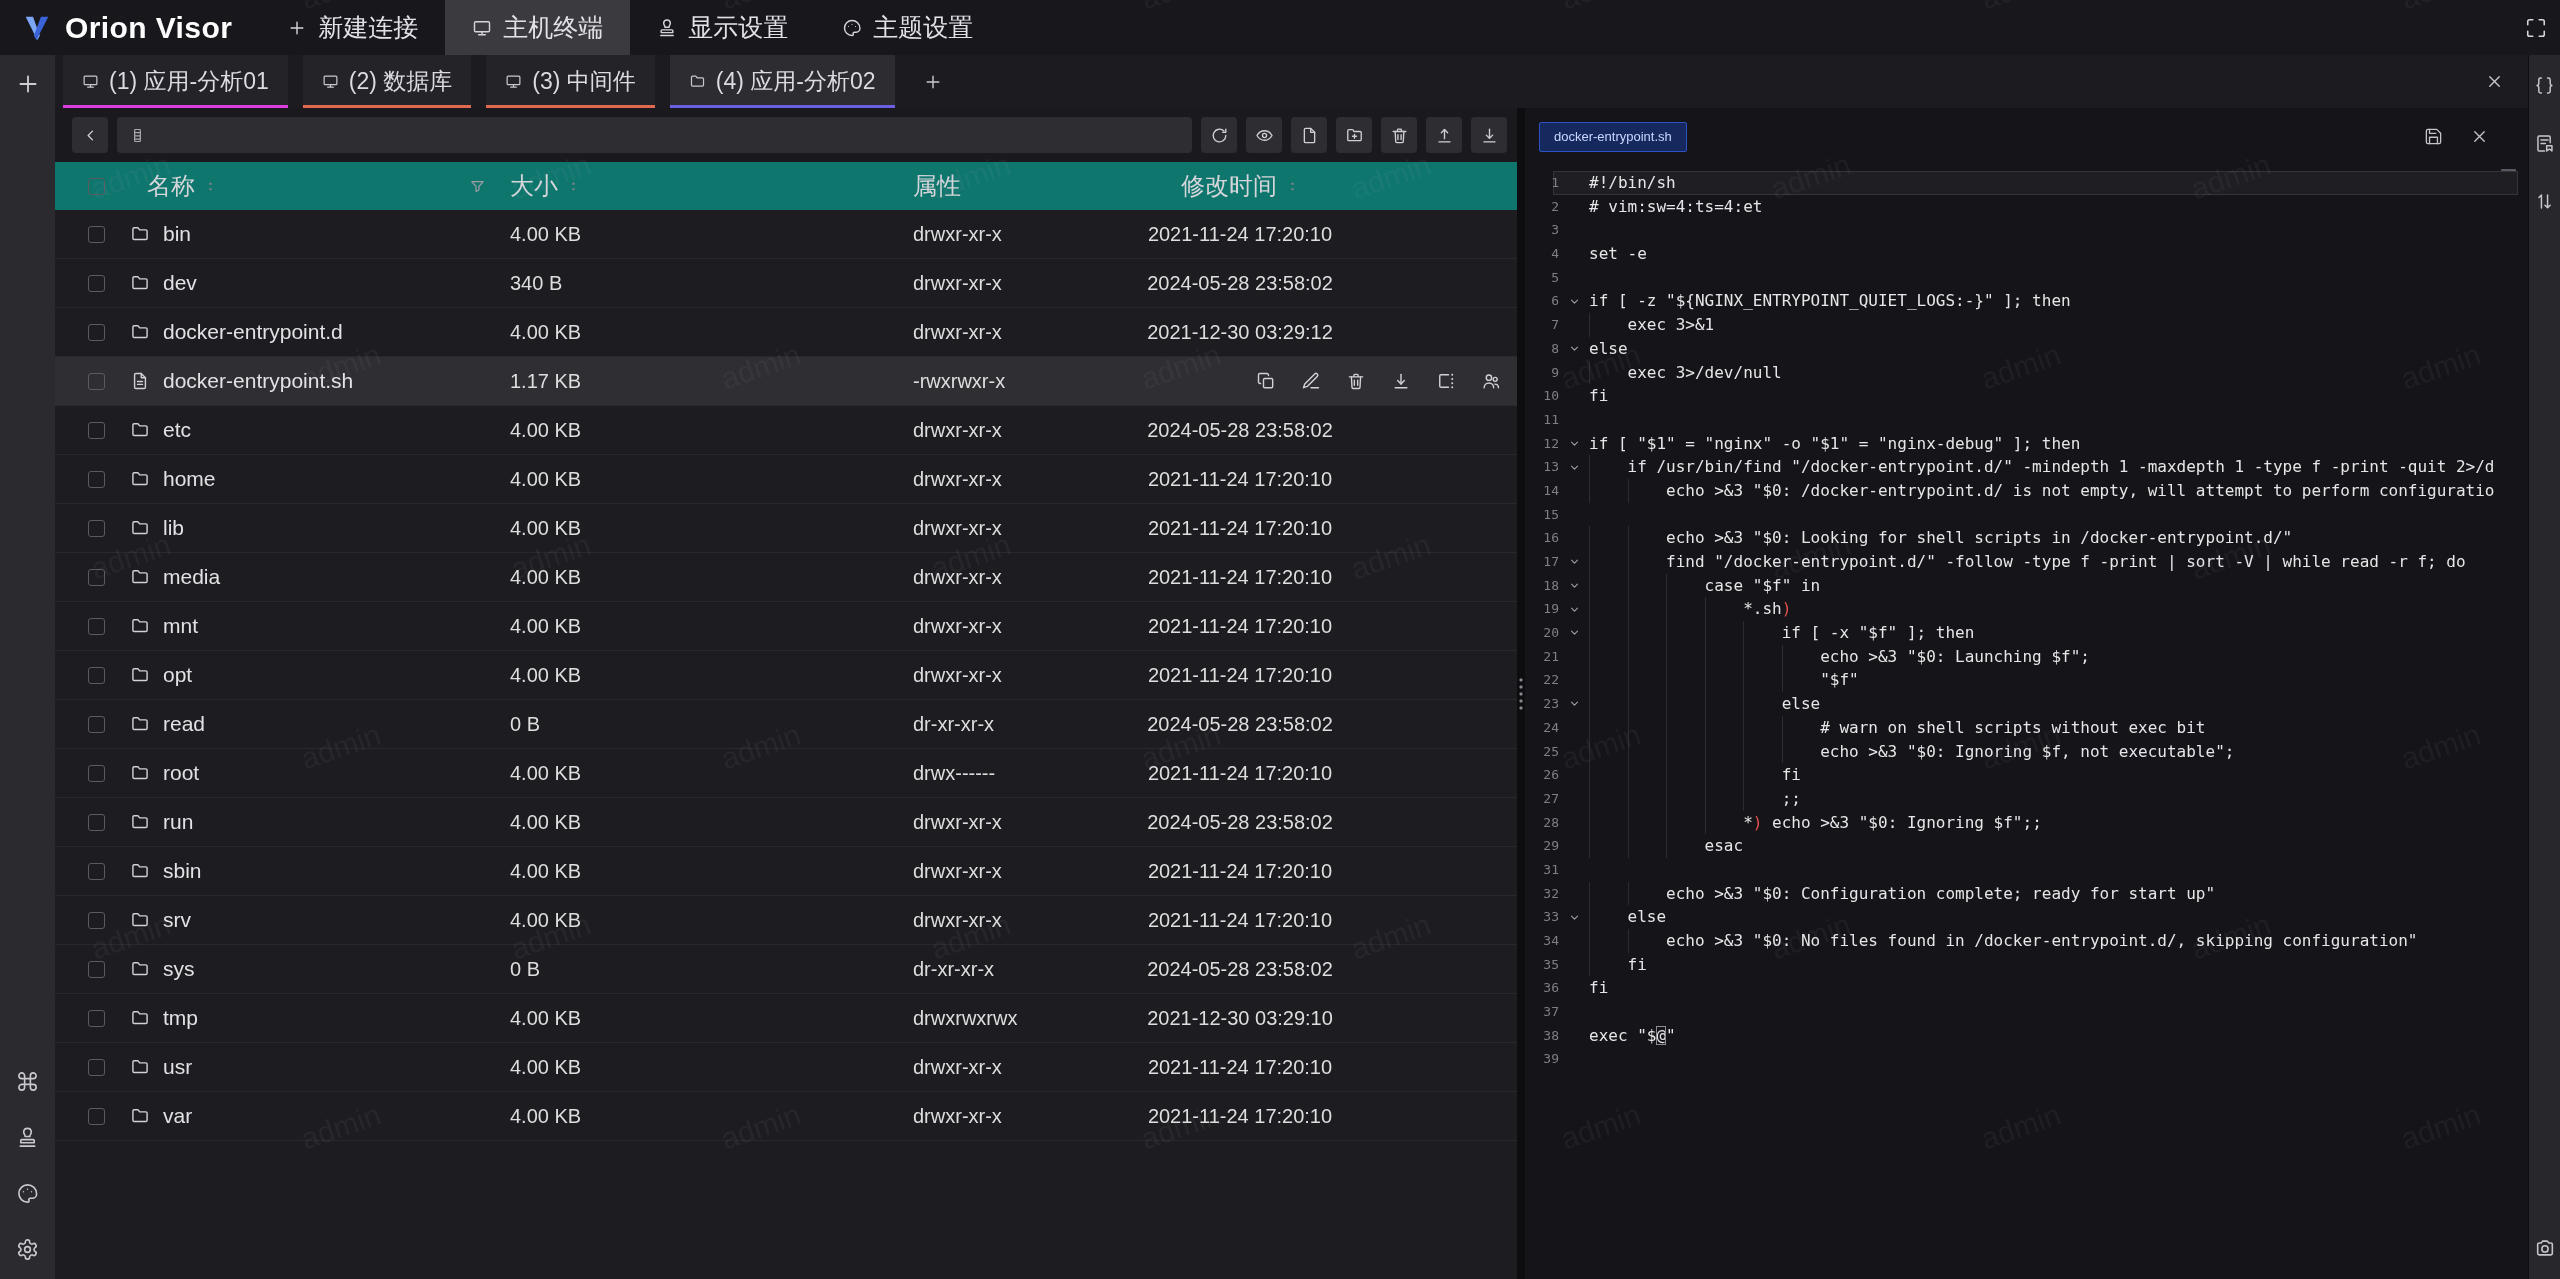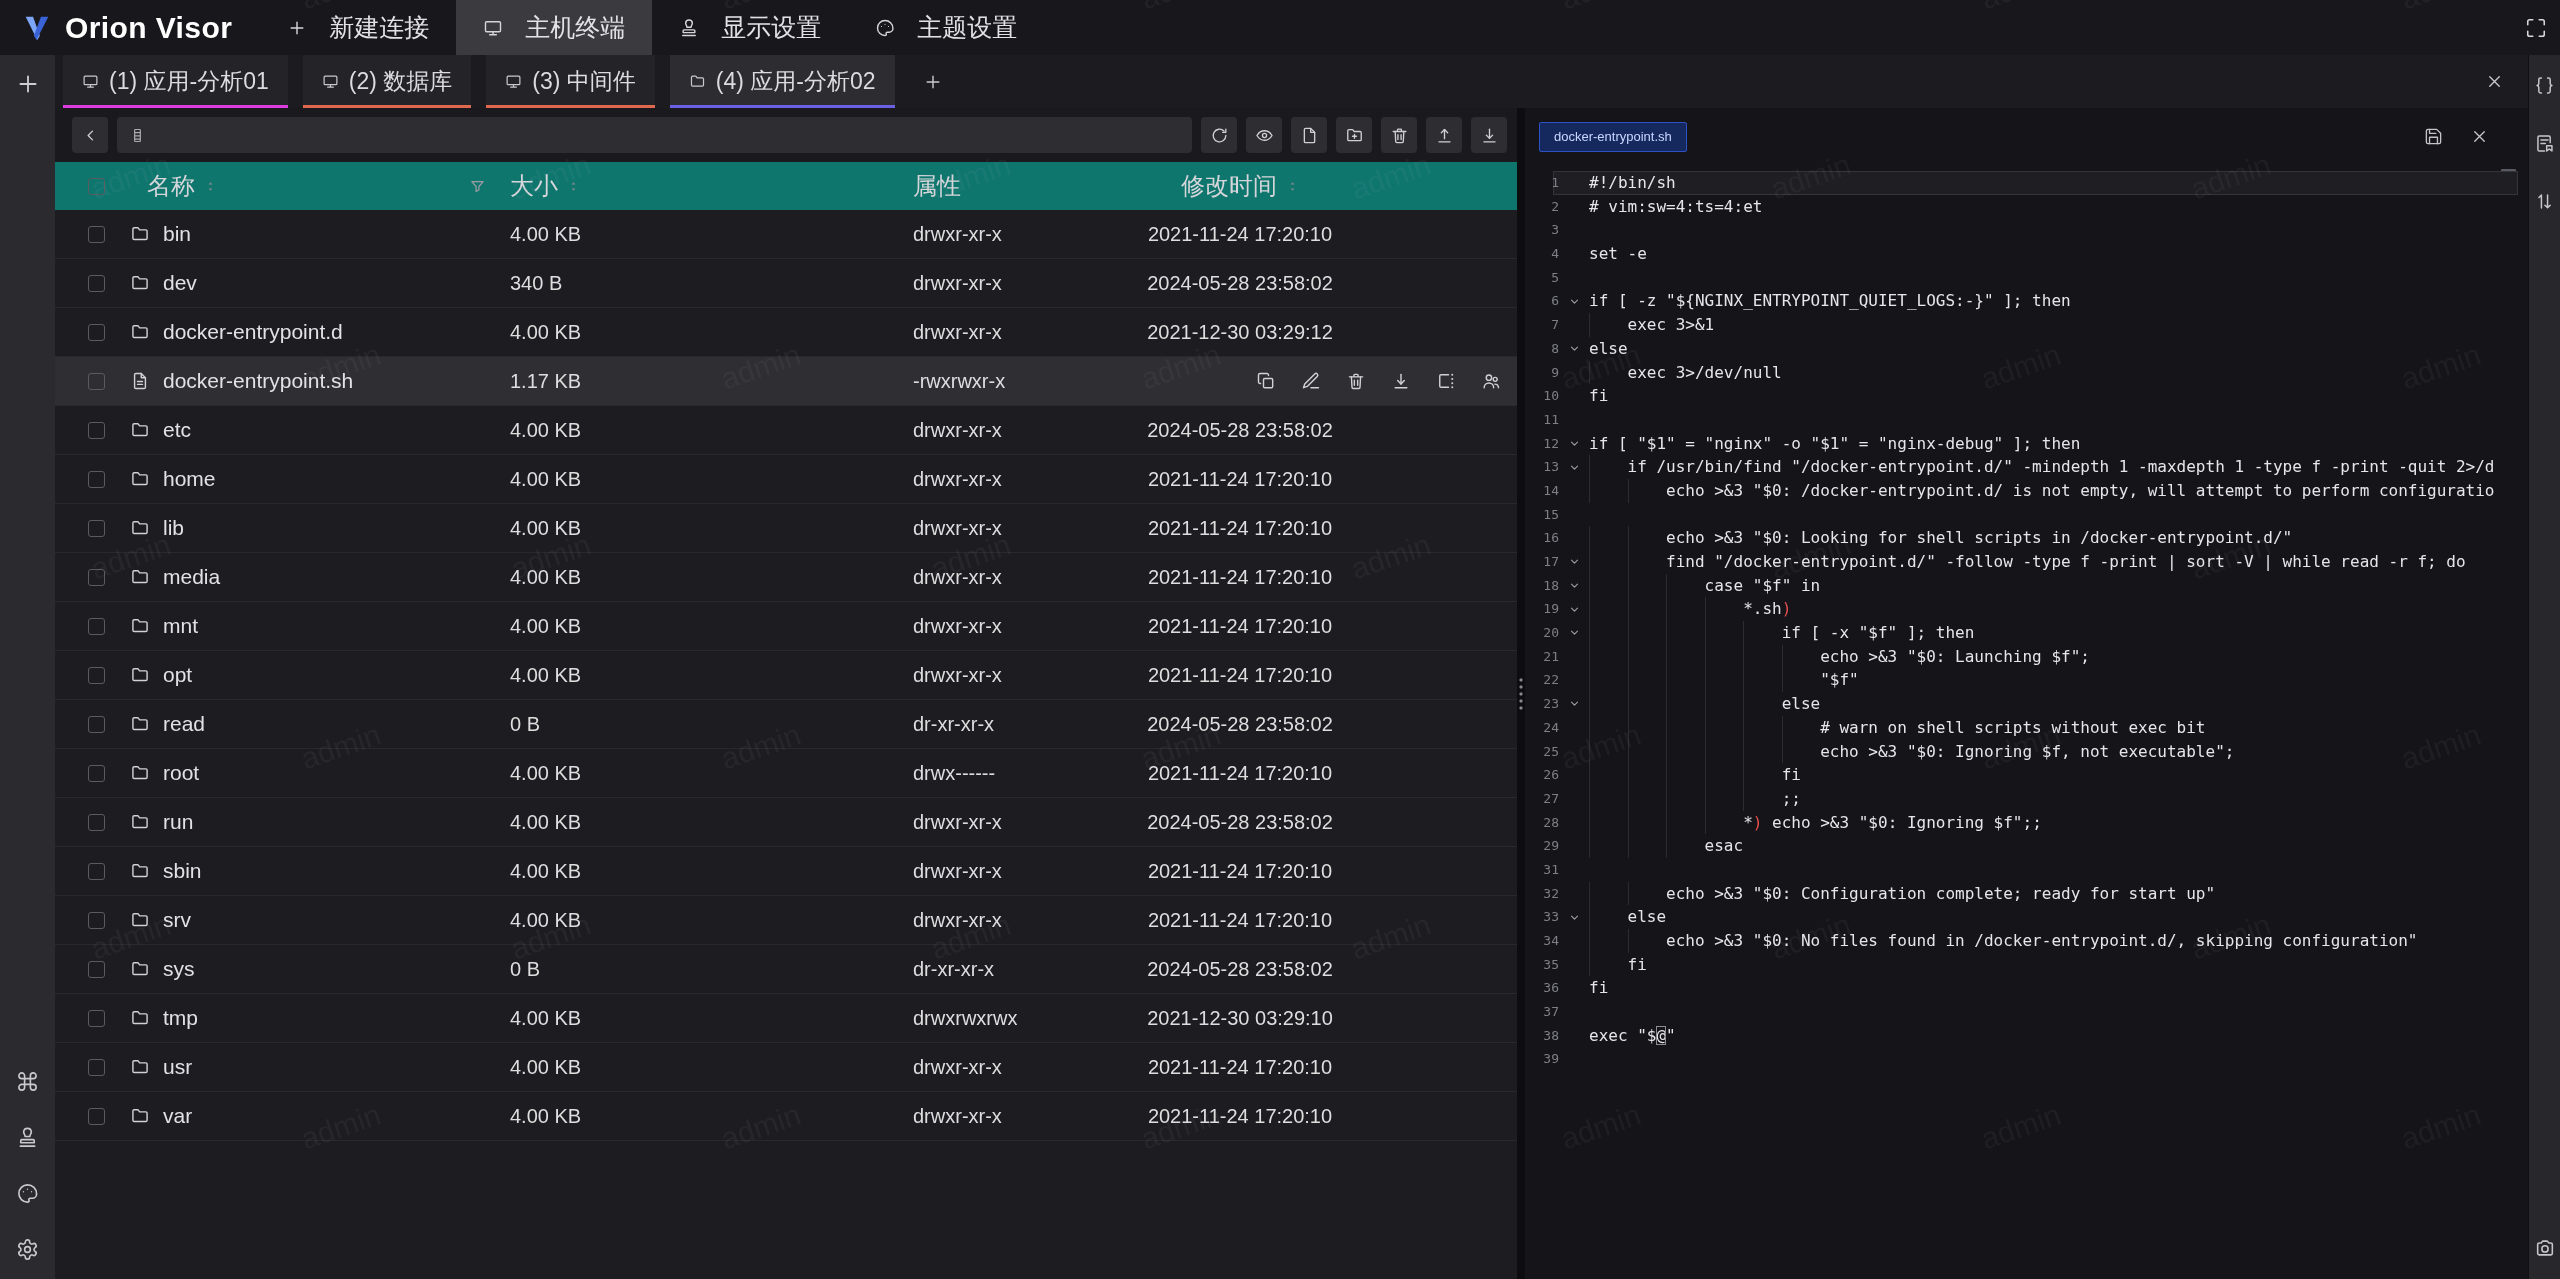--- a/index.html
+++ b/index.html
@@ -6,21 +6,21 @@
   html,body { width:2560px; height:1279px; overflow:hidden; background:#0d0d10;
     font-family:"Liberation Sans", sans-serif; }
   .ic { display:inline-flex; align-items:center; justify-content:center; flex:none; }
   .ic svg { display:block; }
 
   
   .nav { position:absolute; left:0; top:0; width:2560px; height:55px; background:#18181c;
     display:flex; align-items:stretch; z-index:5; }
   .logo { display:flex; align-items:center; gap:11px; padding:0 28px 0 20px; }
   .logo-text { font-size:30px; font-weight:bold; color:#ffffff; letter-spacing:.4px; }
-  .nav-item { display:flex; align-items:center; gap:22px; padding:0 27px; color:#e2e2e6;
+  .nav-item { display:flex; align-items:center; gap:11px; padding:0 27px; color:#e2e2e6;
     font-size:25px; cursor:pointer; }
   .nav-item.active { background:#3a3a3f; }
   .nav-item .ic { color:#d6d6da; }
   .nav-right { margin-left:auto; display:flex; align-items:center; padding-right:13px; color:#d8d8dc; }
 
   
   .sidebar-l { position:absolute; left:0; top:55px; bottom:0; width:55px; background:#2b2b2f;
     display:flex; flex-direction:column; align-items:center; z-index:4; }
   .sidebar-l .new-conn { margin-top:16px; color:#cdcdd2; cursor:pointer; }
   .sidebar-l .bottom { margin-top:auto; display:flex; flex-direction:column; gap:33px;

